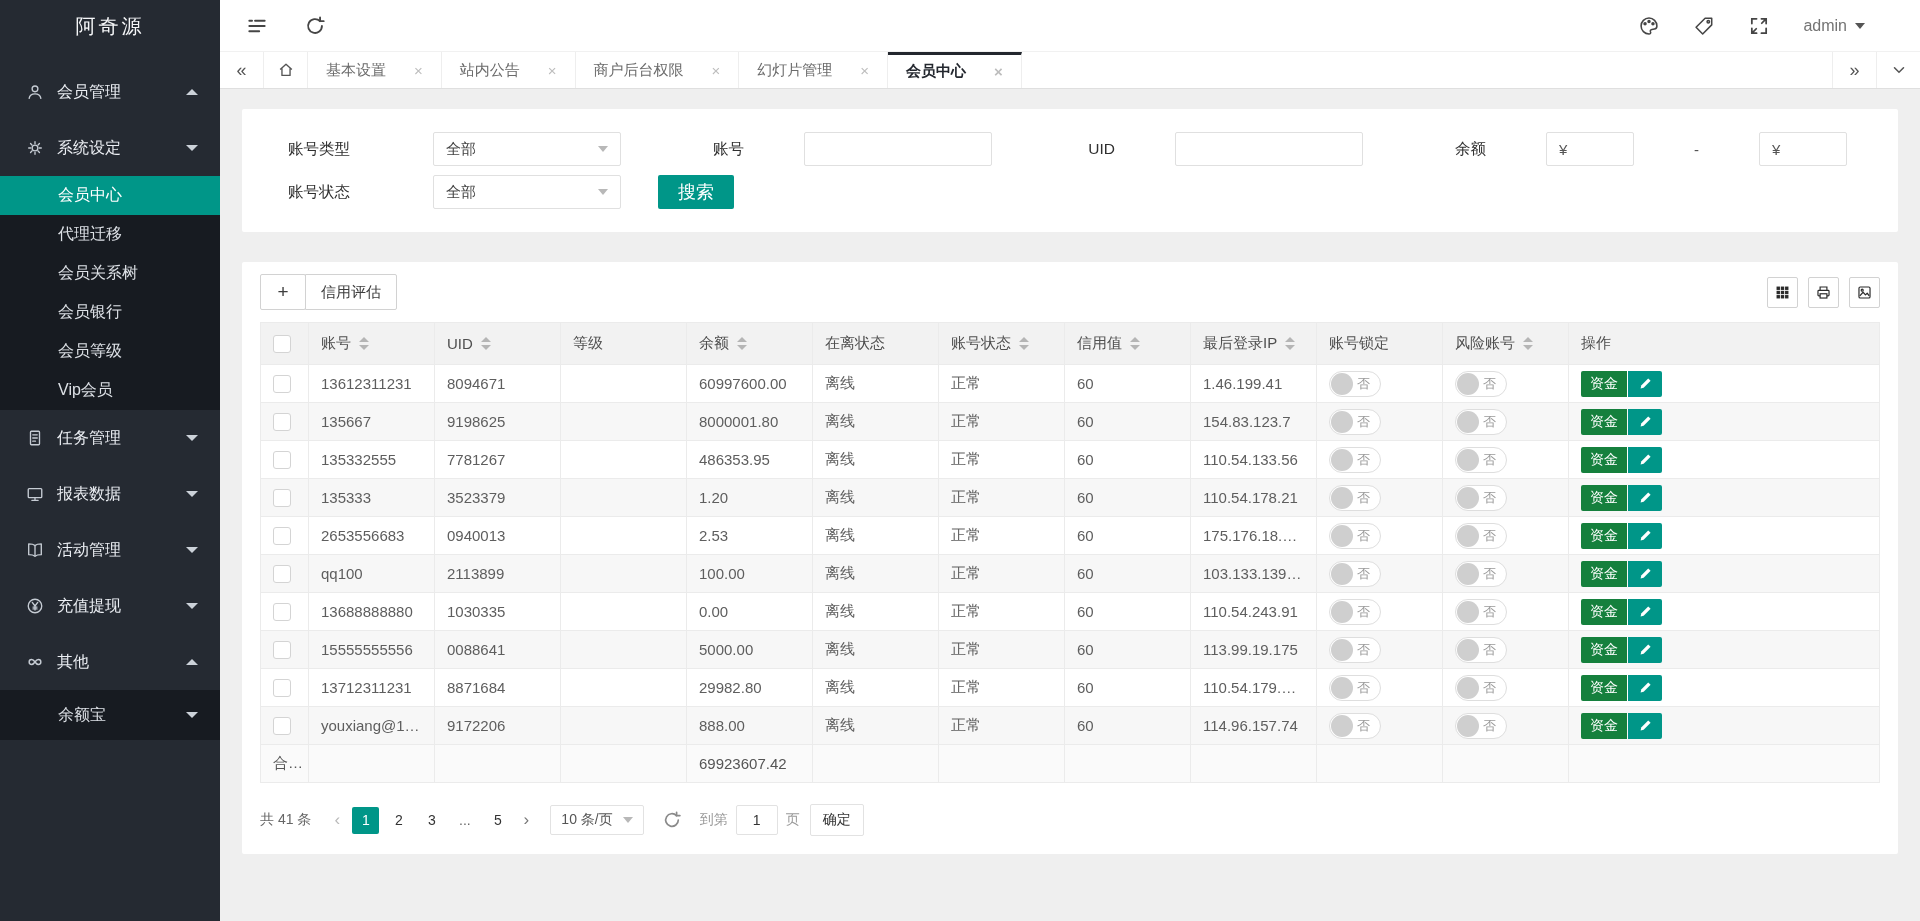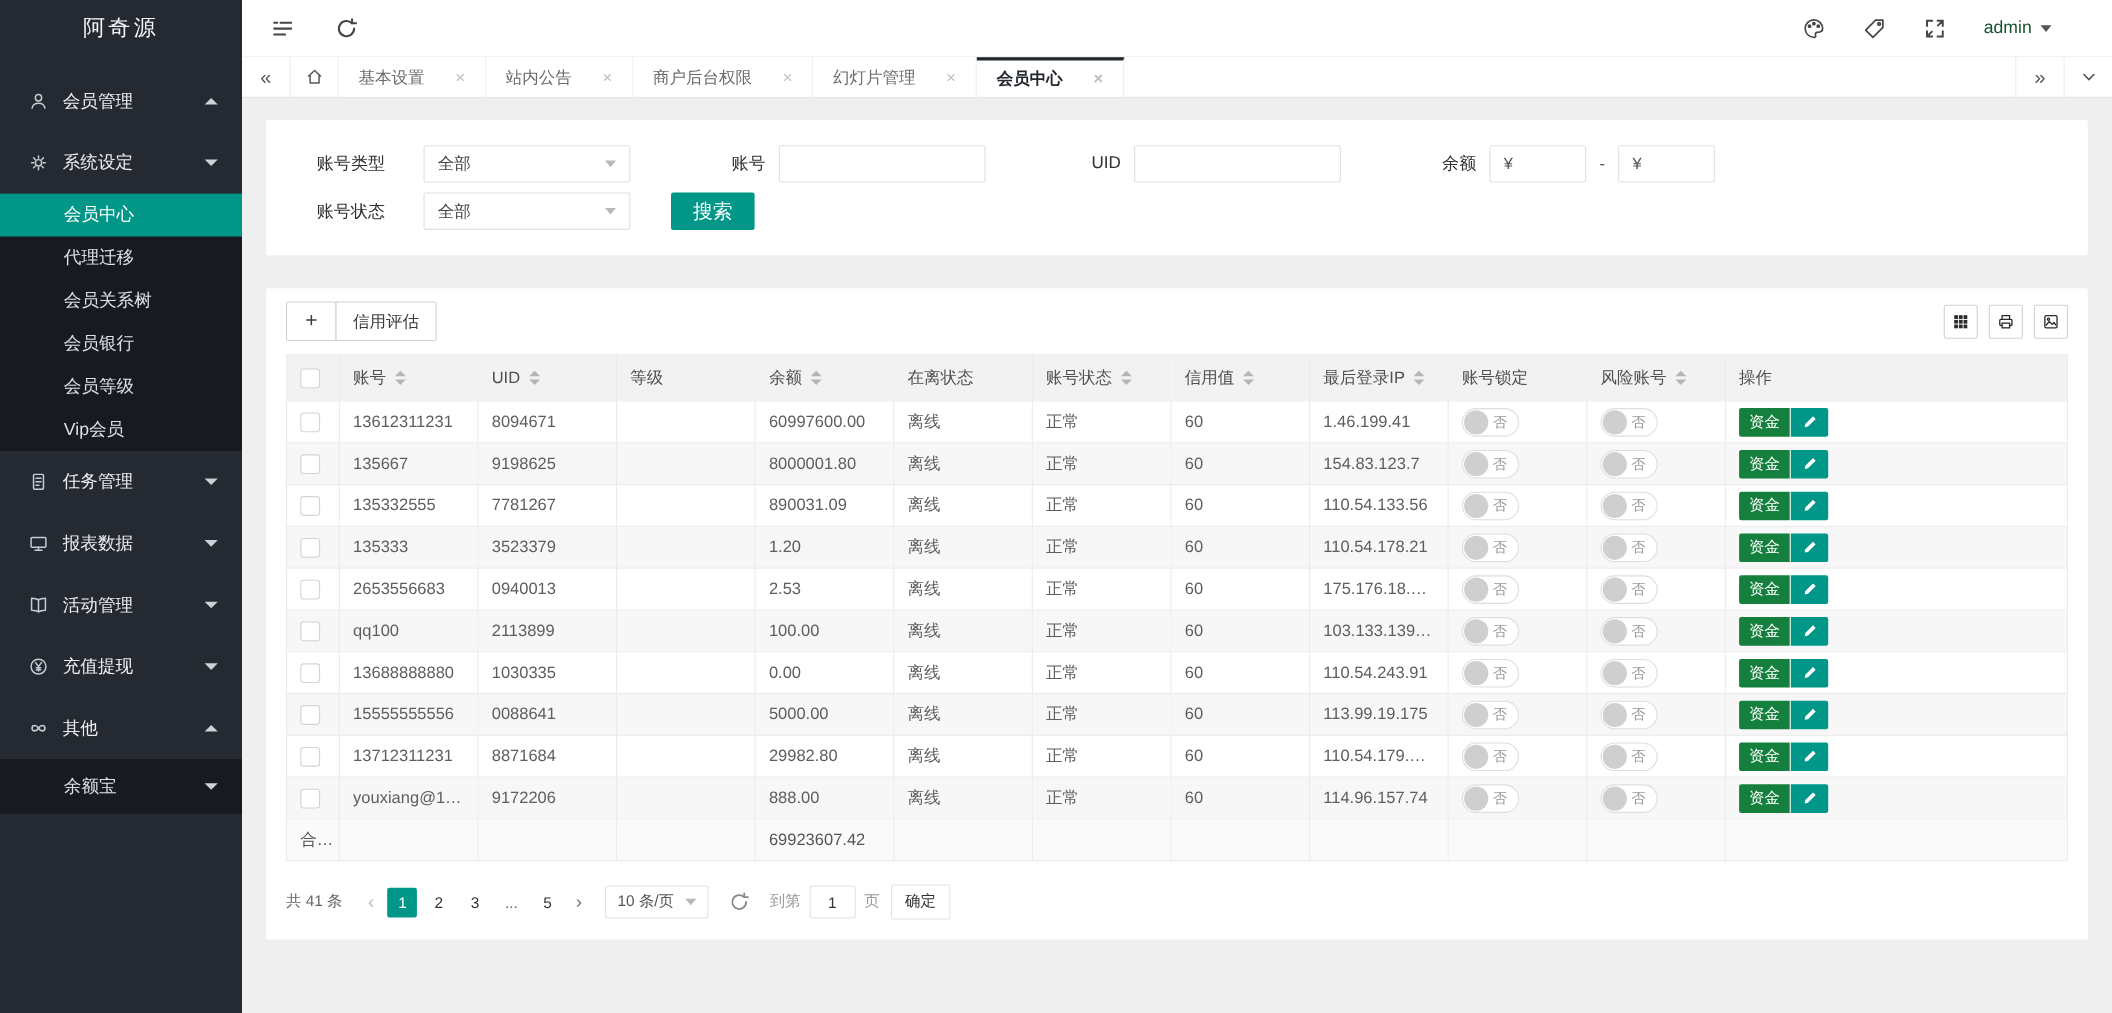--- a/index.html
+++ b/index.html
@@ -22,40 +22,40 @@
 .submenu-item.active{background:#009688;color:#fff;}
 .submenu-item.has-caret{height:50px;}
 .submenu-item .sub-label{flex:1;}
 
 
 .main{flex:1;display:flex;flex-direction:column;height:921px;}
 .topbar{height:52px;background:#fff;display:flex;align-items:center;justify-content:space-between;border-bottom:1px solid #f1f1f1;}
 .topbar-left{display:flex;align-items:center;gap:36px;padding-left:26px;}
 .topbar-right{display:flex;align-items:center;gap:33px;padding-right:55px;}
 .tb-icon{width:22px;height:22px;display:inline-flex;color:#454545;cursor:pointer;}
-.user-menu{display:flex;align-items:center;gap:8px;cursor:pointer;font-size:16px;color:#14532d;}
+.user-menu{display:flex;align-items:center;gap:8px;cursor:pointer;font-size:16px;color:#737373;}
 .user-caret{width:0;height:0;border-left:5px solid transparent;border-right:5px solid transparent;border-top:6px solid #555;}
 
 .tabbar{height:37px;background:#fff;border-bottom:1px solid #dfdfdf;display:flex;align-items:stretch;}
 .tab-ctrl{width:44px;display:flex;align-items:center;justify-content:center;border-right:1px solid #eee;color:#555;cursor:pointer;font-size:18px;}
 .tab-ctrl .icn{width:18px;height:18px;color:#555;}
 #tabs{display:flex;align-items:stretch;}
 .tab{display:flex;align-items:center;gap:28px;padding:0 18px;border-right:1px solid #eee;font-size:15px;color:#6b6b6b;cursor:pointer;background:#fff;}
 .tab.active{color:#23272e;border-top:3px solid #23272e;font-weight:bold;}
 .tab .close{color:#bdbdbd;font-size:15px;}
 .tab-spacer{flex:1;}
 .tab-ctrl.rb{border-right:none;border-left:1px solid #eee;}
 
 .content{flex:1;background:#efefef;padding:20px 22px;overflow:hidden;}
 
 
 .filter-card{background:#fff;border-radius:2px;padding:14px 18px;}
 .f-row{display:flex;align-items:center;margin:9px 0;}
 .f-label{width:102px;text-align:right;padding-right:12px;font-size:15.5px;color:#2f2f2f;flex-shrink:0;}
-.f-item{display:flex;align-items:center;}
+.f-item{display:flex;align-items:center;gap:48px;}
 .f-item + .f-item{margin-left:37px;}
 .f-item + .f-item .f-label{width:98px;}
 .select{width:188px;height:34px;border:1px solid #e0e0e0;border-radius:2px;background:#fff;display:flex;align-items:center;justify-content:space-between;padding:0 12px;font-size:15px;color:#444;cursor:pointer;margin-left:23px;}
 .sel-caret{width:0;height:0;border-left:5px solid transparent;border-right:5px solid transparent;border-top:6px solid #b8b8b8;}
 .inp{width:188px;height:34px;border:1px solid #e0e0e0;border-radius:2px;background:#fff;padding:0 12px;font-size:15px;color:#333;outline:none;font-family:inherit;}
 .inp::placeholder{color:#555;}
 .inp.small{width:88px;}
 .range-sep{margin:0 12px;color:#555;}
 .search-btn{height:34px;padding:0 20px;margin-left:37px;background:#009688;color:#fff;border:none;border-radius:2px;font-size:18px;cursor:pointer;font-family:inherit;}
 
@@ -516,21 +516,21 @@
                     </span>
                   </button></td>
               </tr>
               <tr>
                 <td>
                   <div class="checkbox"></div>
                 </td>
                 <td>135332555</td>
                 <td>7781267</td>
                 <td></td>
-                <td>890031.09</td>
+                <td>486353.95</td>
                 <td>离线</td>
                 <td>正常</td>
                 <td>60</td>
                 <td>110.54.133.56</td>
                 <td><div class="switch">
                     <span class="knob"></span>
                     <span class="sw-txt">否</span>
                   </div></td>
                 <td><div class="switch">
                     <span class="knob"></span>

